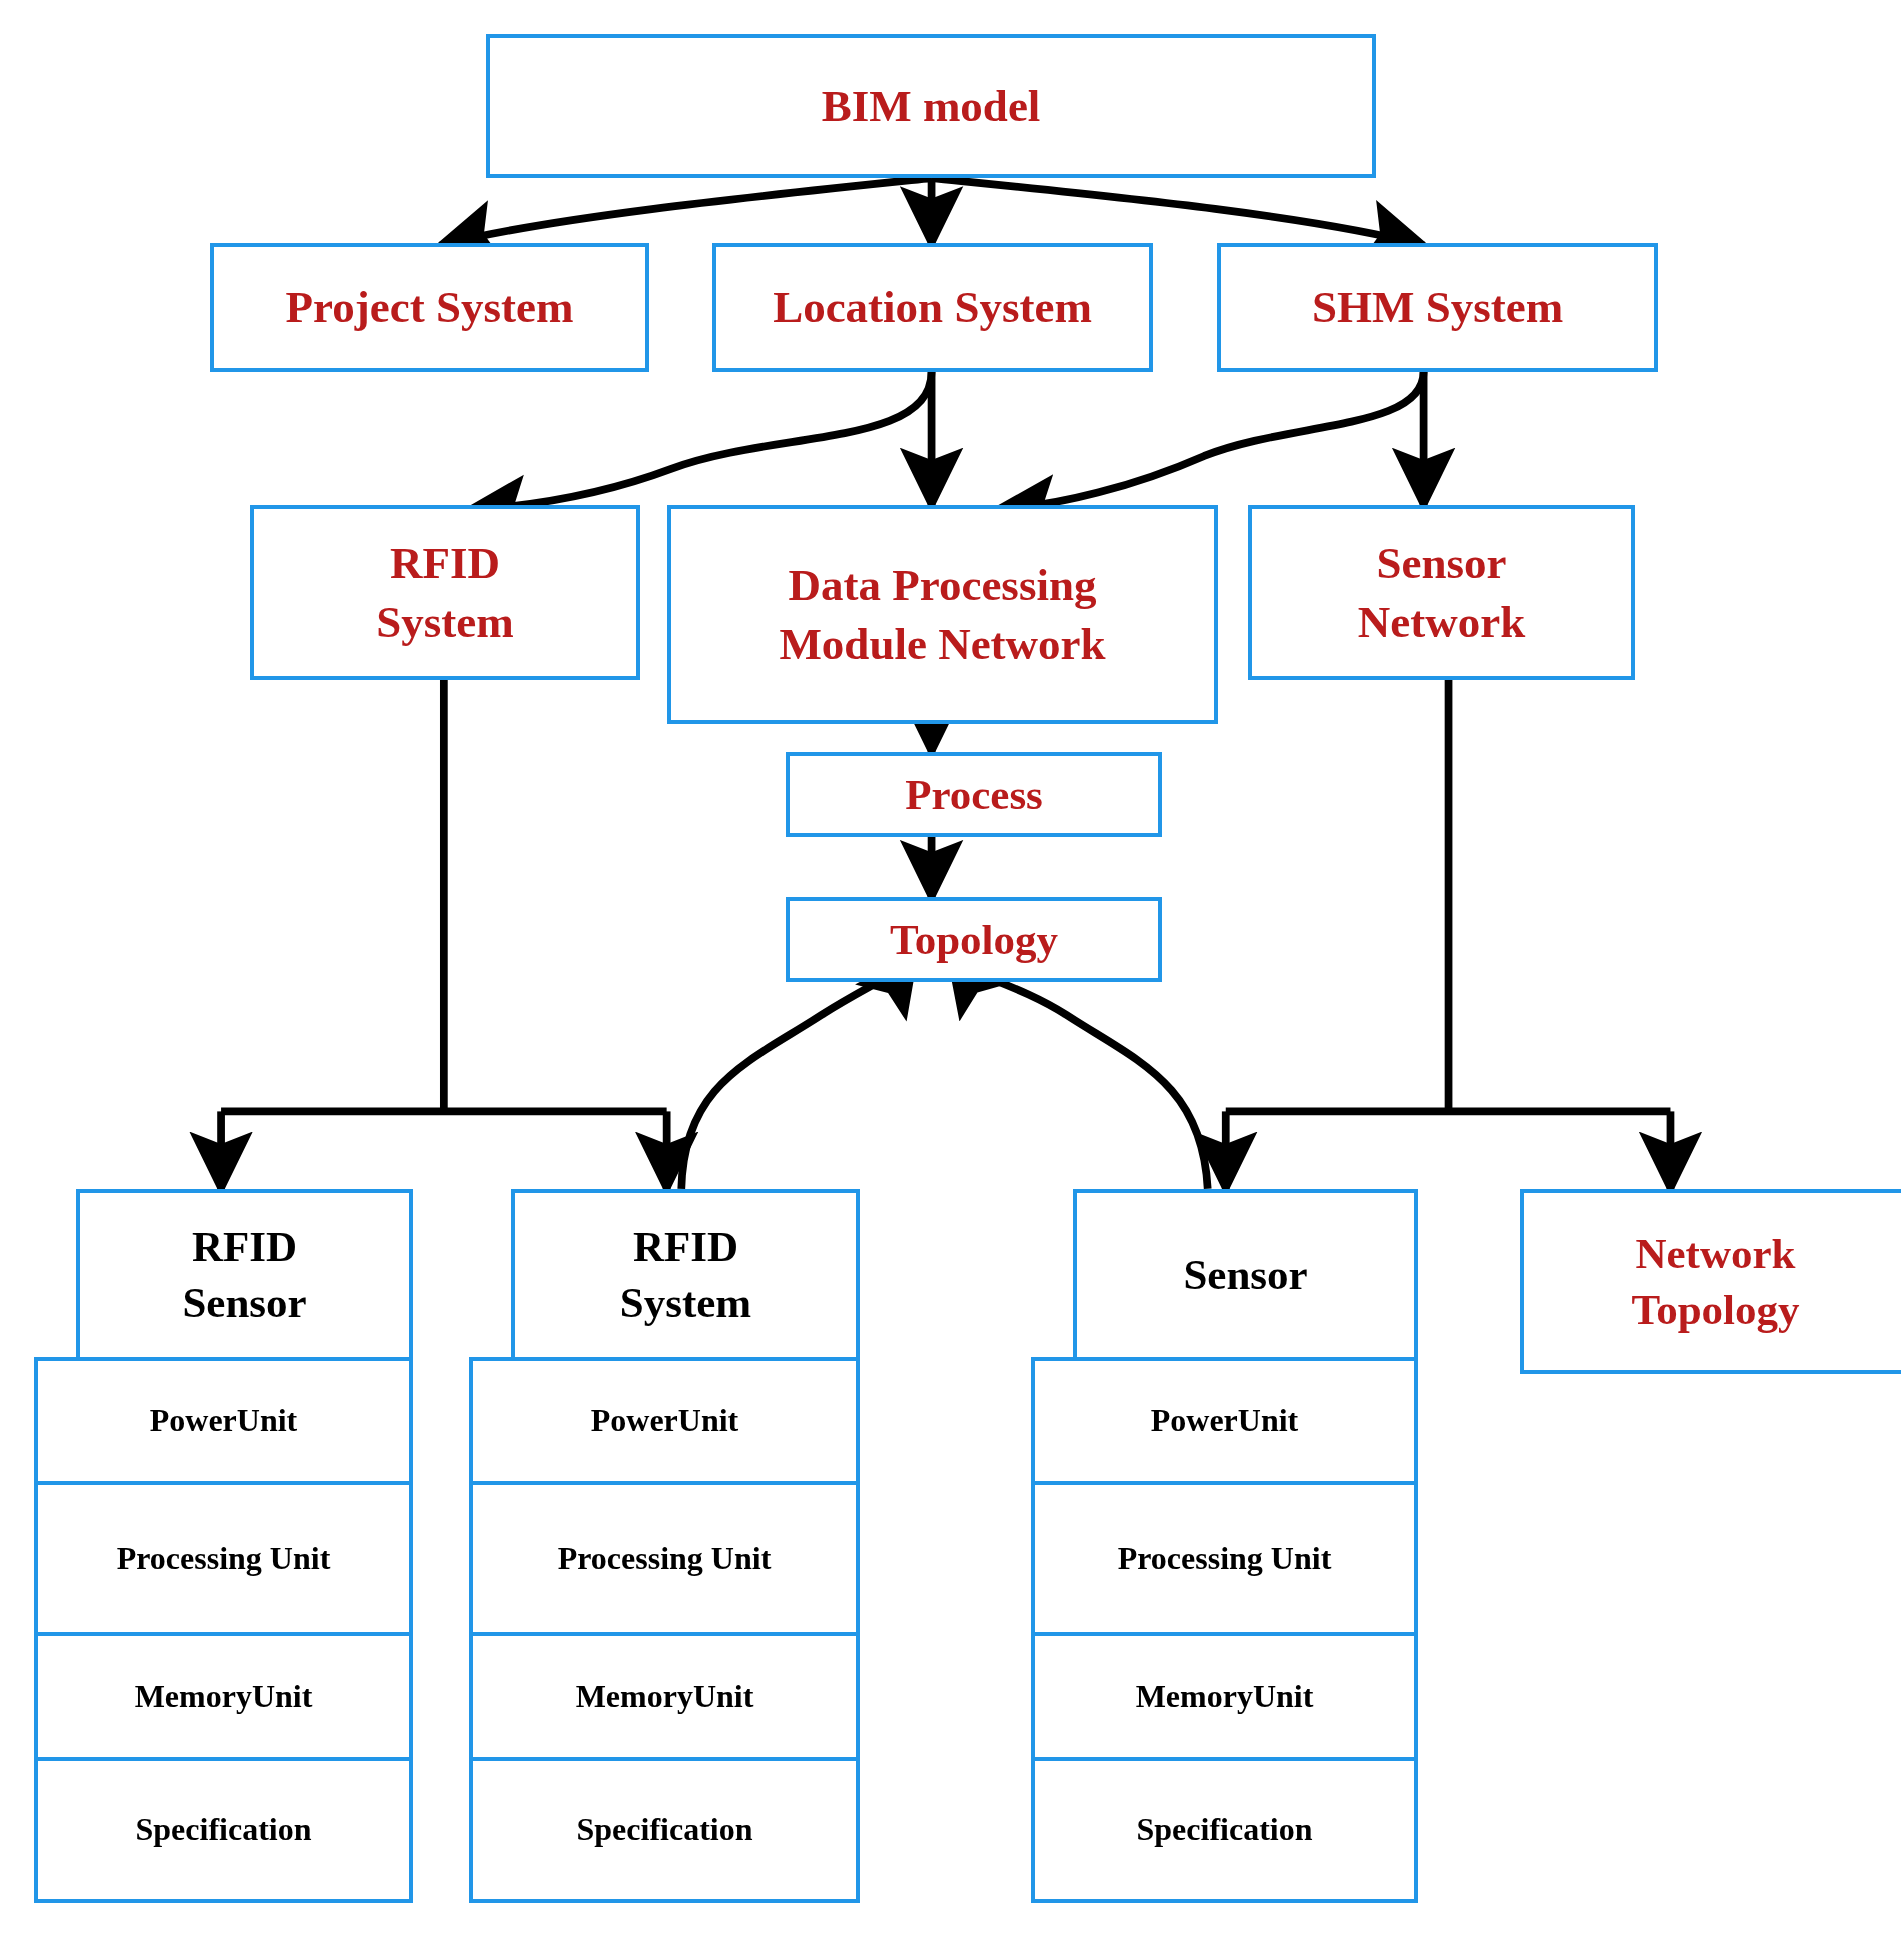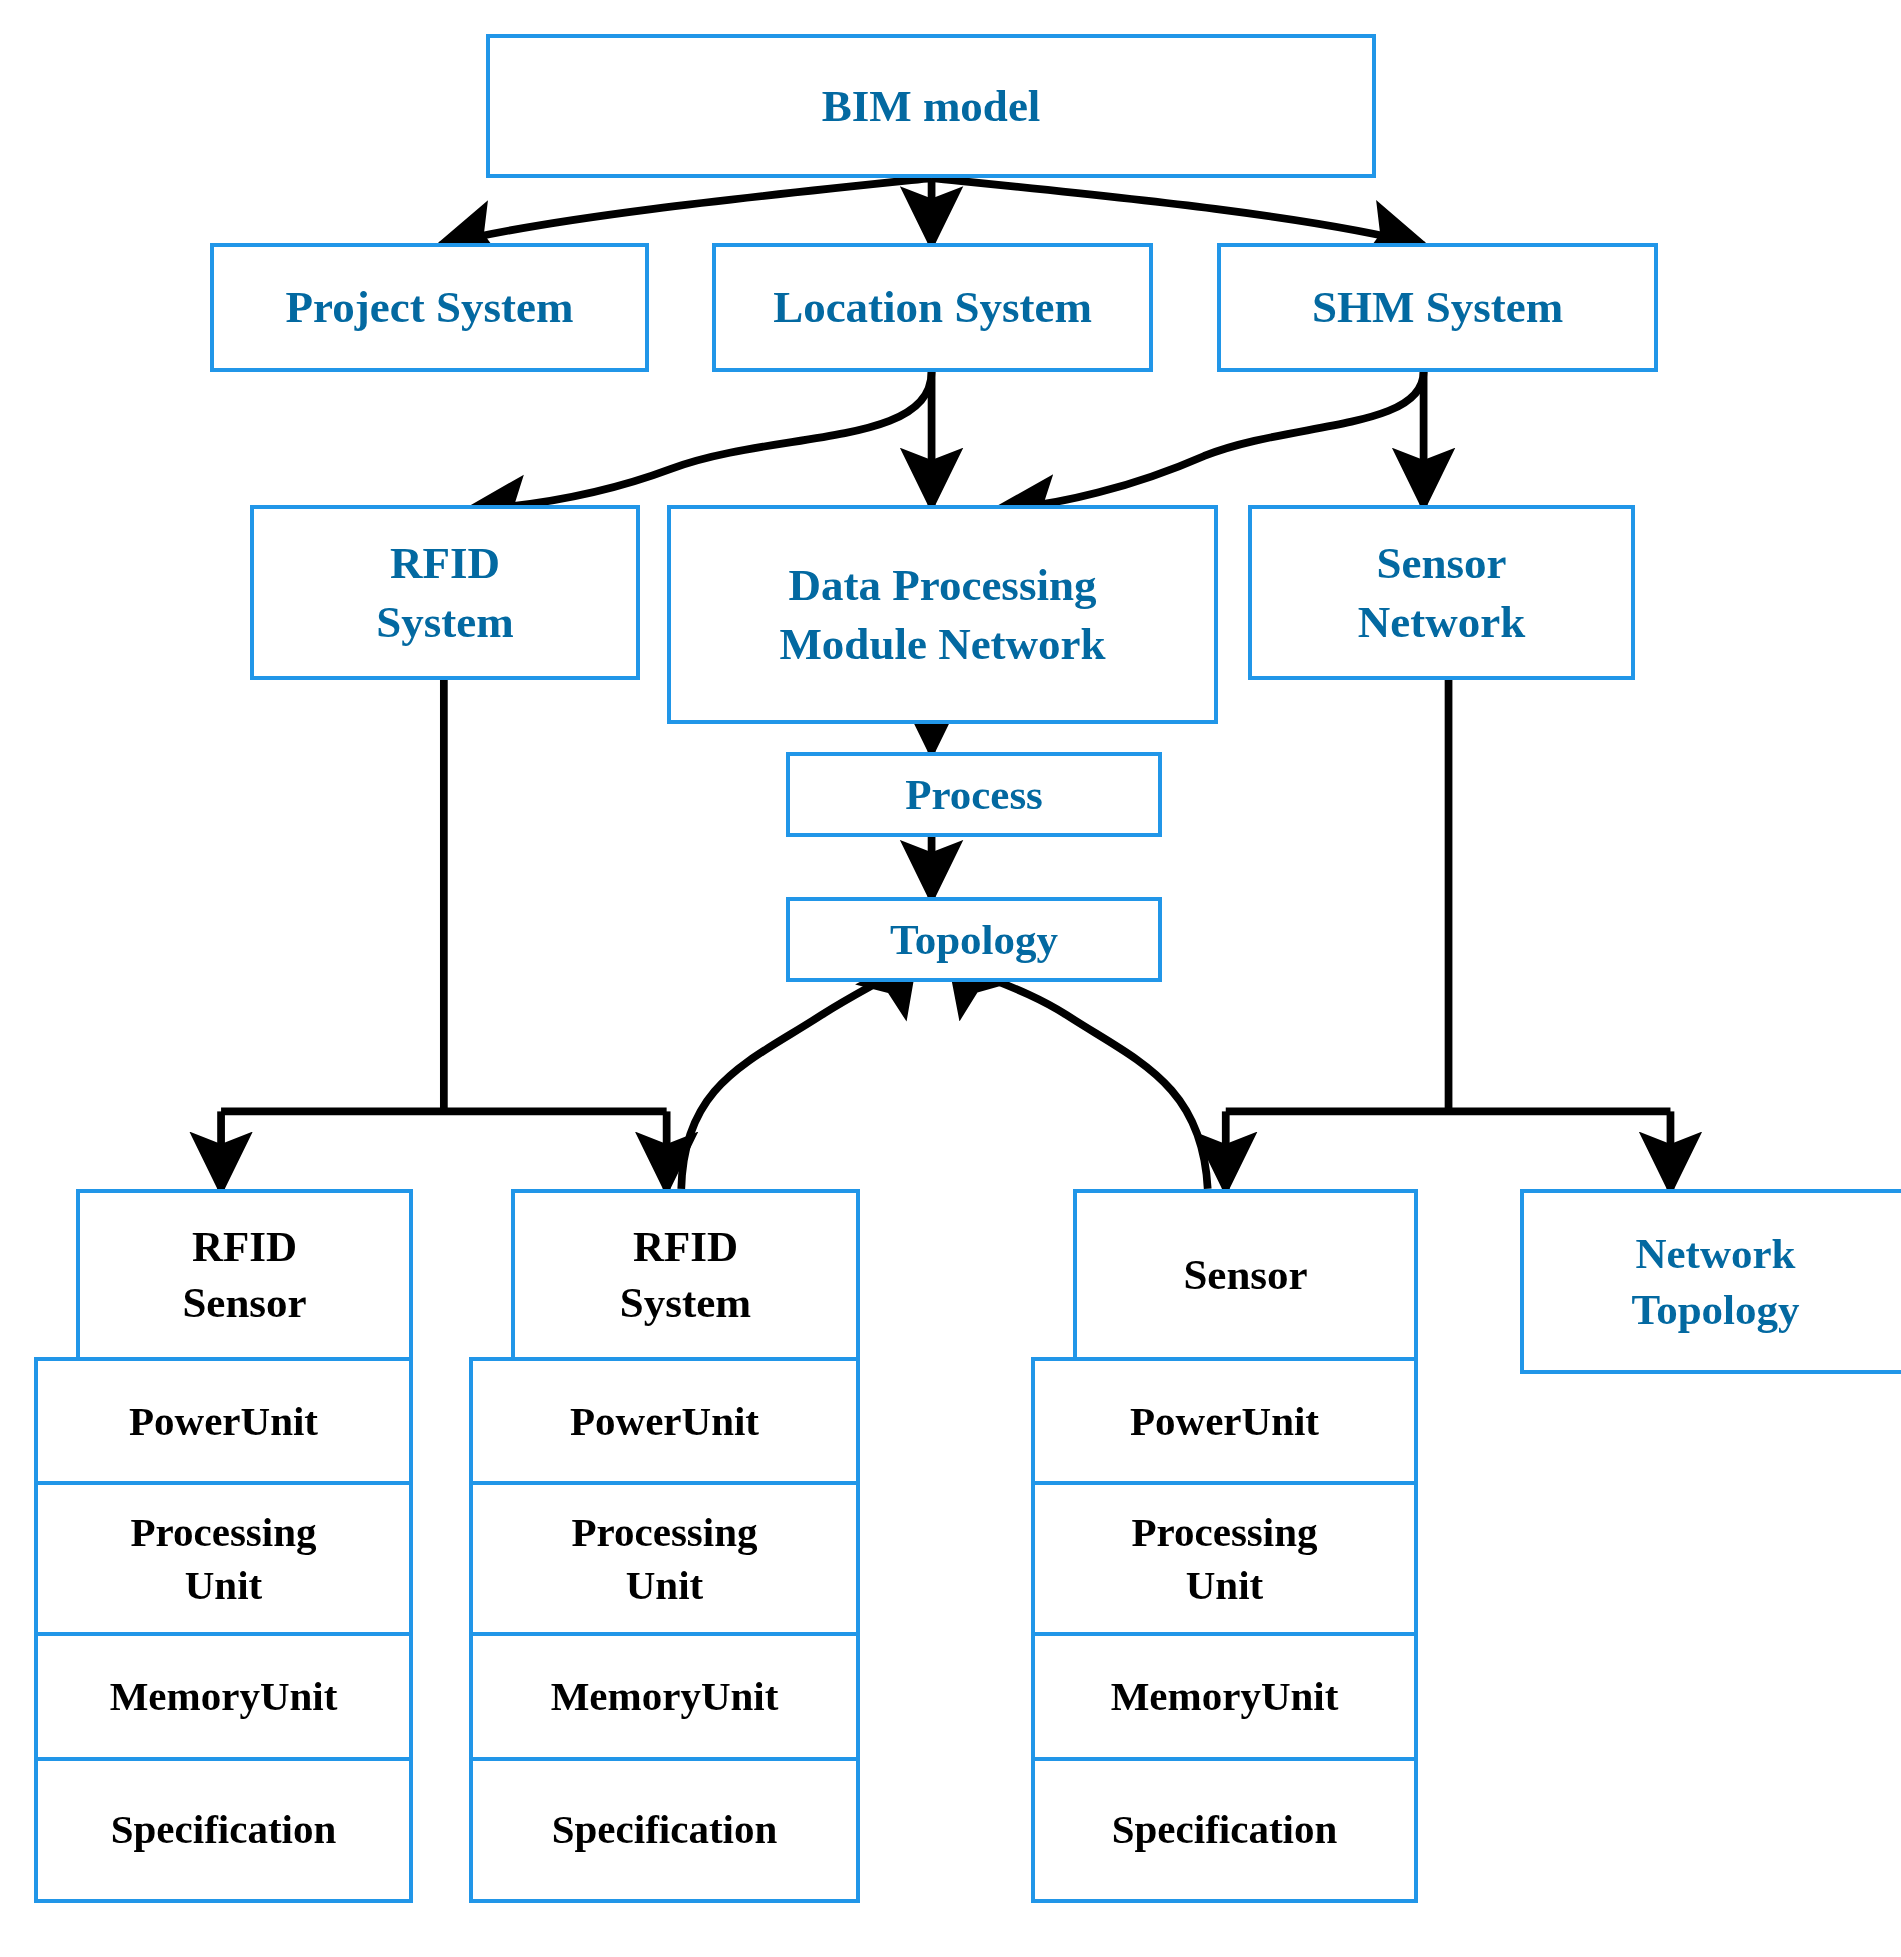--- a/index.html
+++ b/index.html
@@ -3,29 +3,29 @@
 <meta charset="utf-8">
 <style>
   html,body{margin:0;padding:0;background:#ffffff;}
   body{width:1901px;height:1957px;overflow:hidden;
        font-family:"Liberation Serif","DejaVu Serif",serif;}
   #stage{position:relative;width:1901px;height:1957px;background:#fff;}
   #wires{position:absolute;left:0;top:0;width:1901px;height:1957px;}
   .node{position:absolute;box-sizing:border-box;
         border:4.3px solid #2196e8;background:#ffffff;
         display:flex;align-items:center;justify-content:center;
-        text-align:center;font-weight:bold;color:#0369a1;
+        text-align:center;font-weight:bold;color:#b91c1c;
         line-height:1.30;z-index:3;}
   .stack{position:absolute;box-sizing:border-box;z-index:3;background:#fff;}
   .cell{box-sizing:border-box;border:4.3px solid #2196e8;background:#ffffff;
         display:flex;align-items:center;justify-content:center;
         text-align:center;font-weight:bold;color:#000;line-height:1.30;
         margin-bottom:-4.3px;}
   .cell:last-child{margin-bottom:4px;text-align:right;}
-  .f48{font-size:41px;}
+  .f48{font-size:32px;}
   .f50{font-size:43px;margin-left:42px;}
   .f52{font-size:45px;}
 </style>
 </head>
 <body>
 
 <div id="stage">
 
   <svg id="wires" viewBox="0 0 2210 2275" width="1901" height="1957" xmlns="http://www.w3.org/2000/svg">
     <defs>

